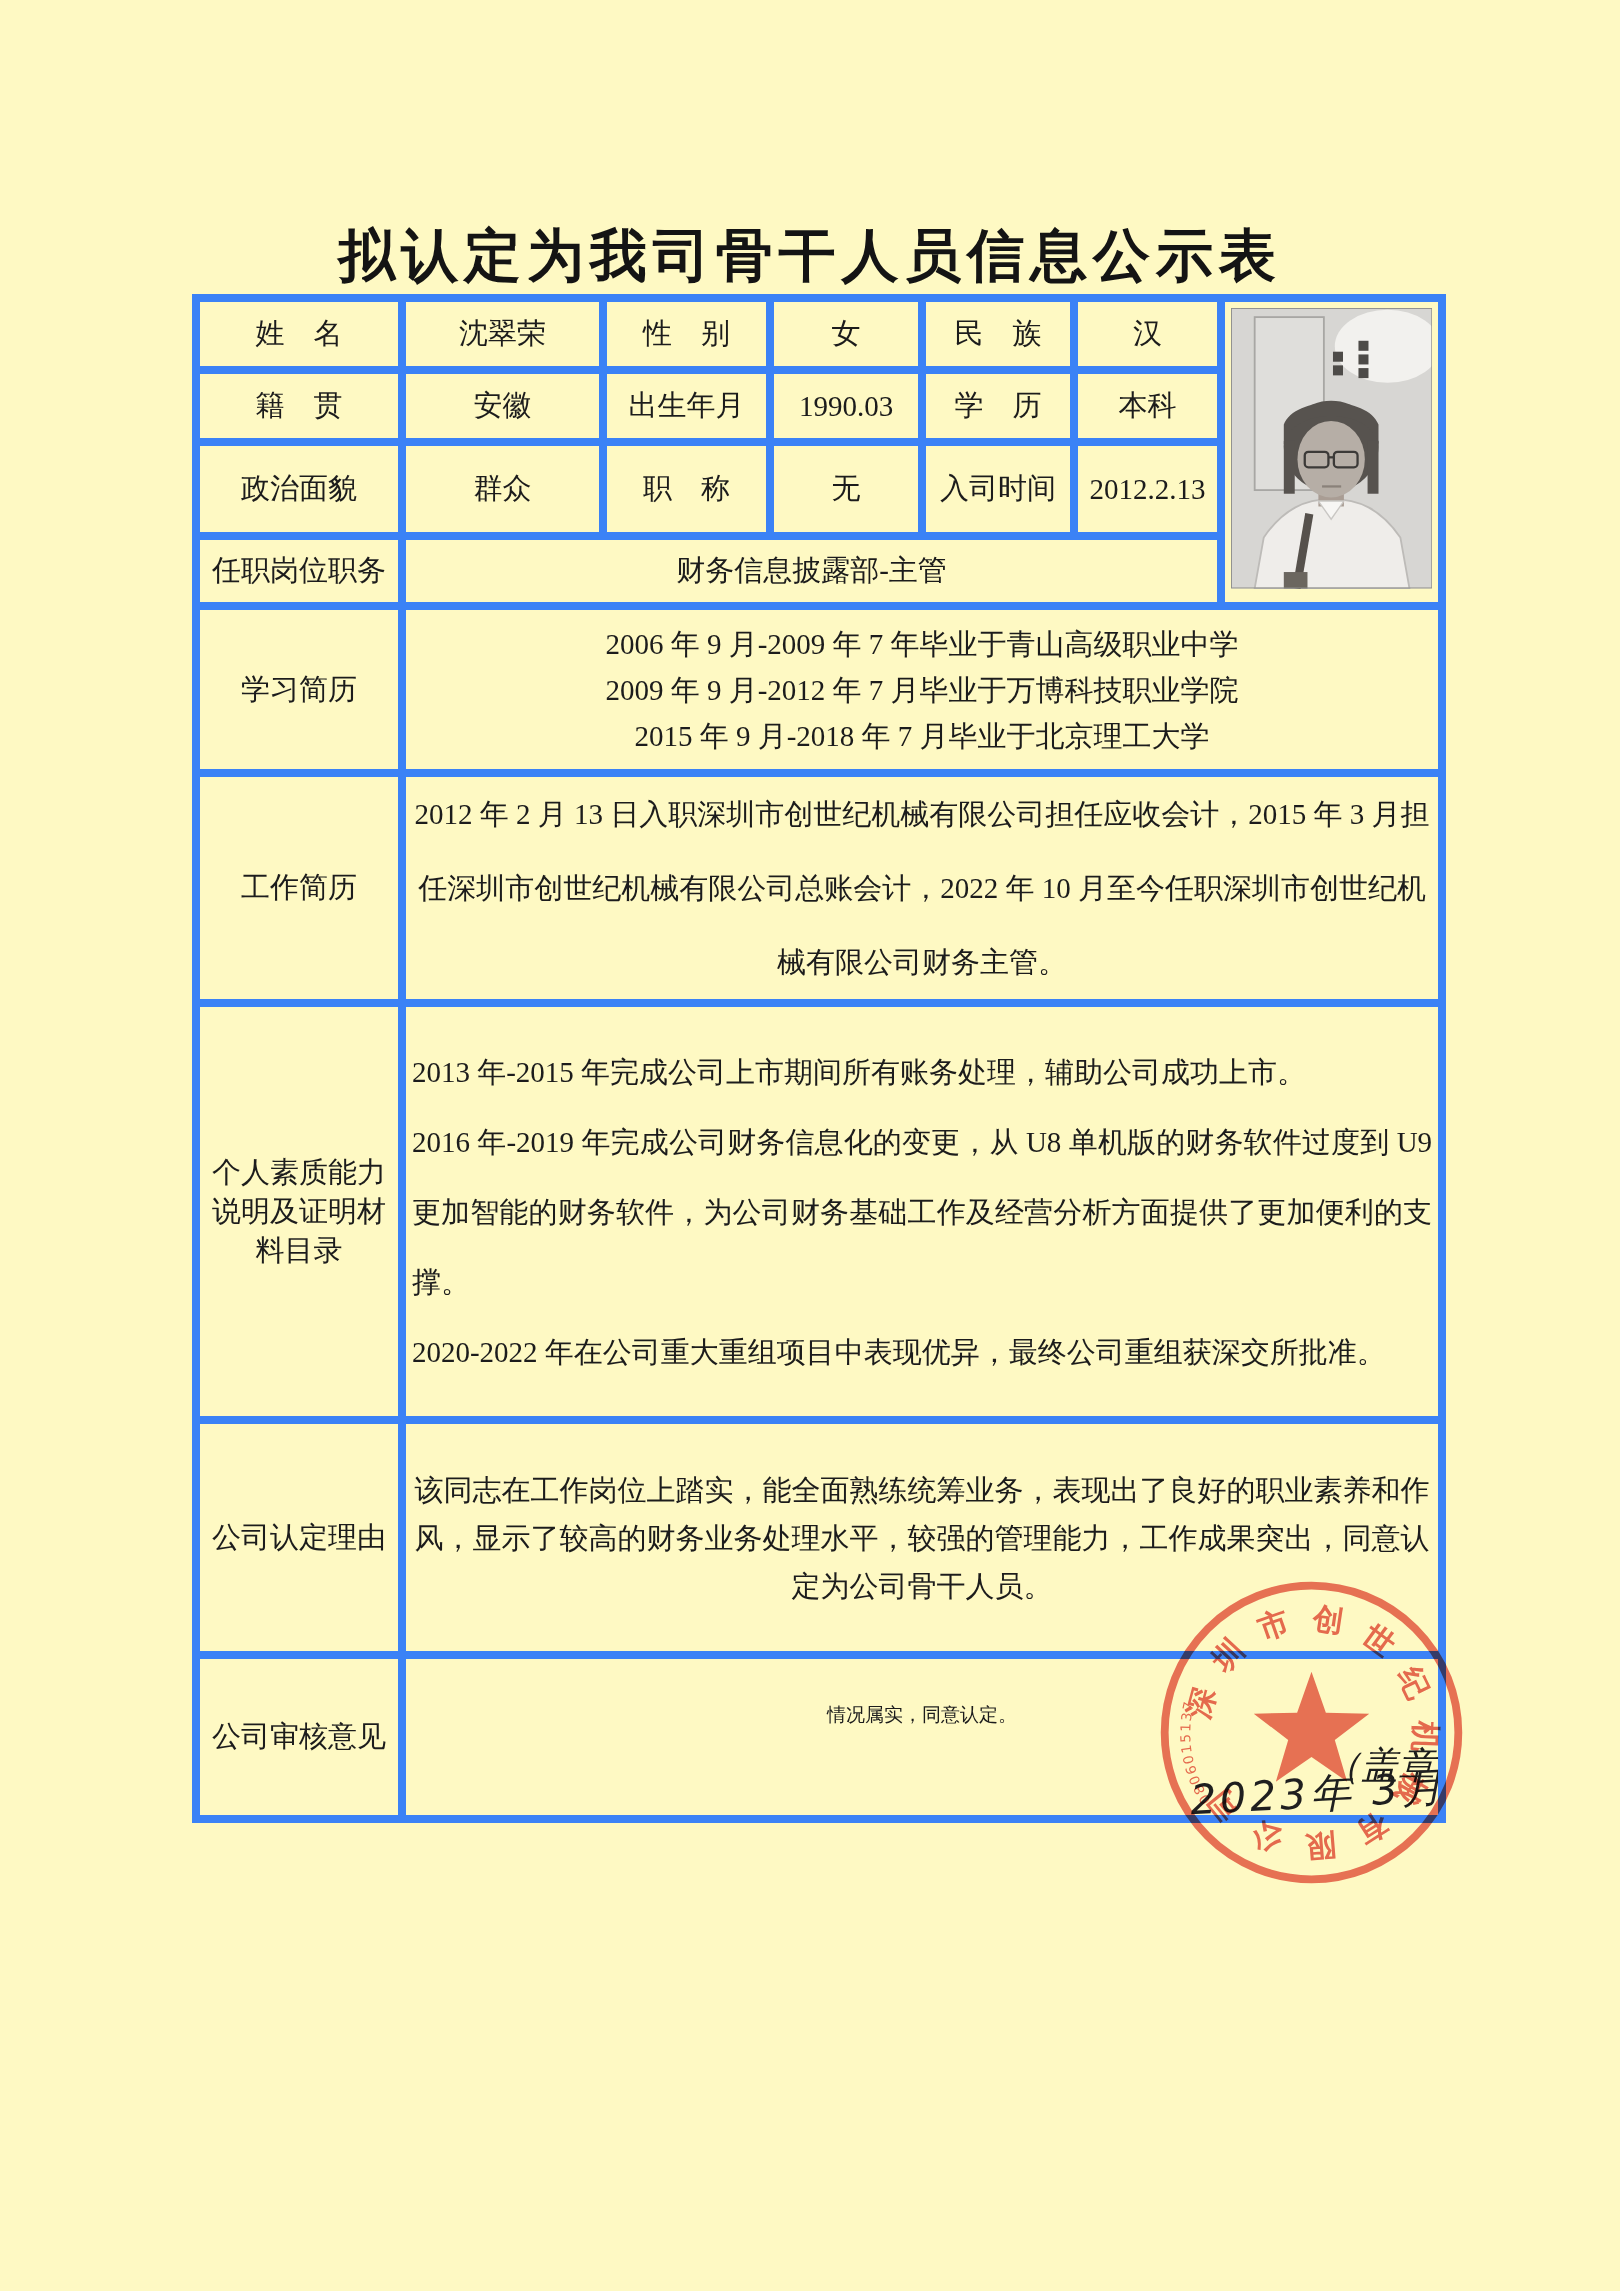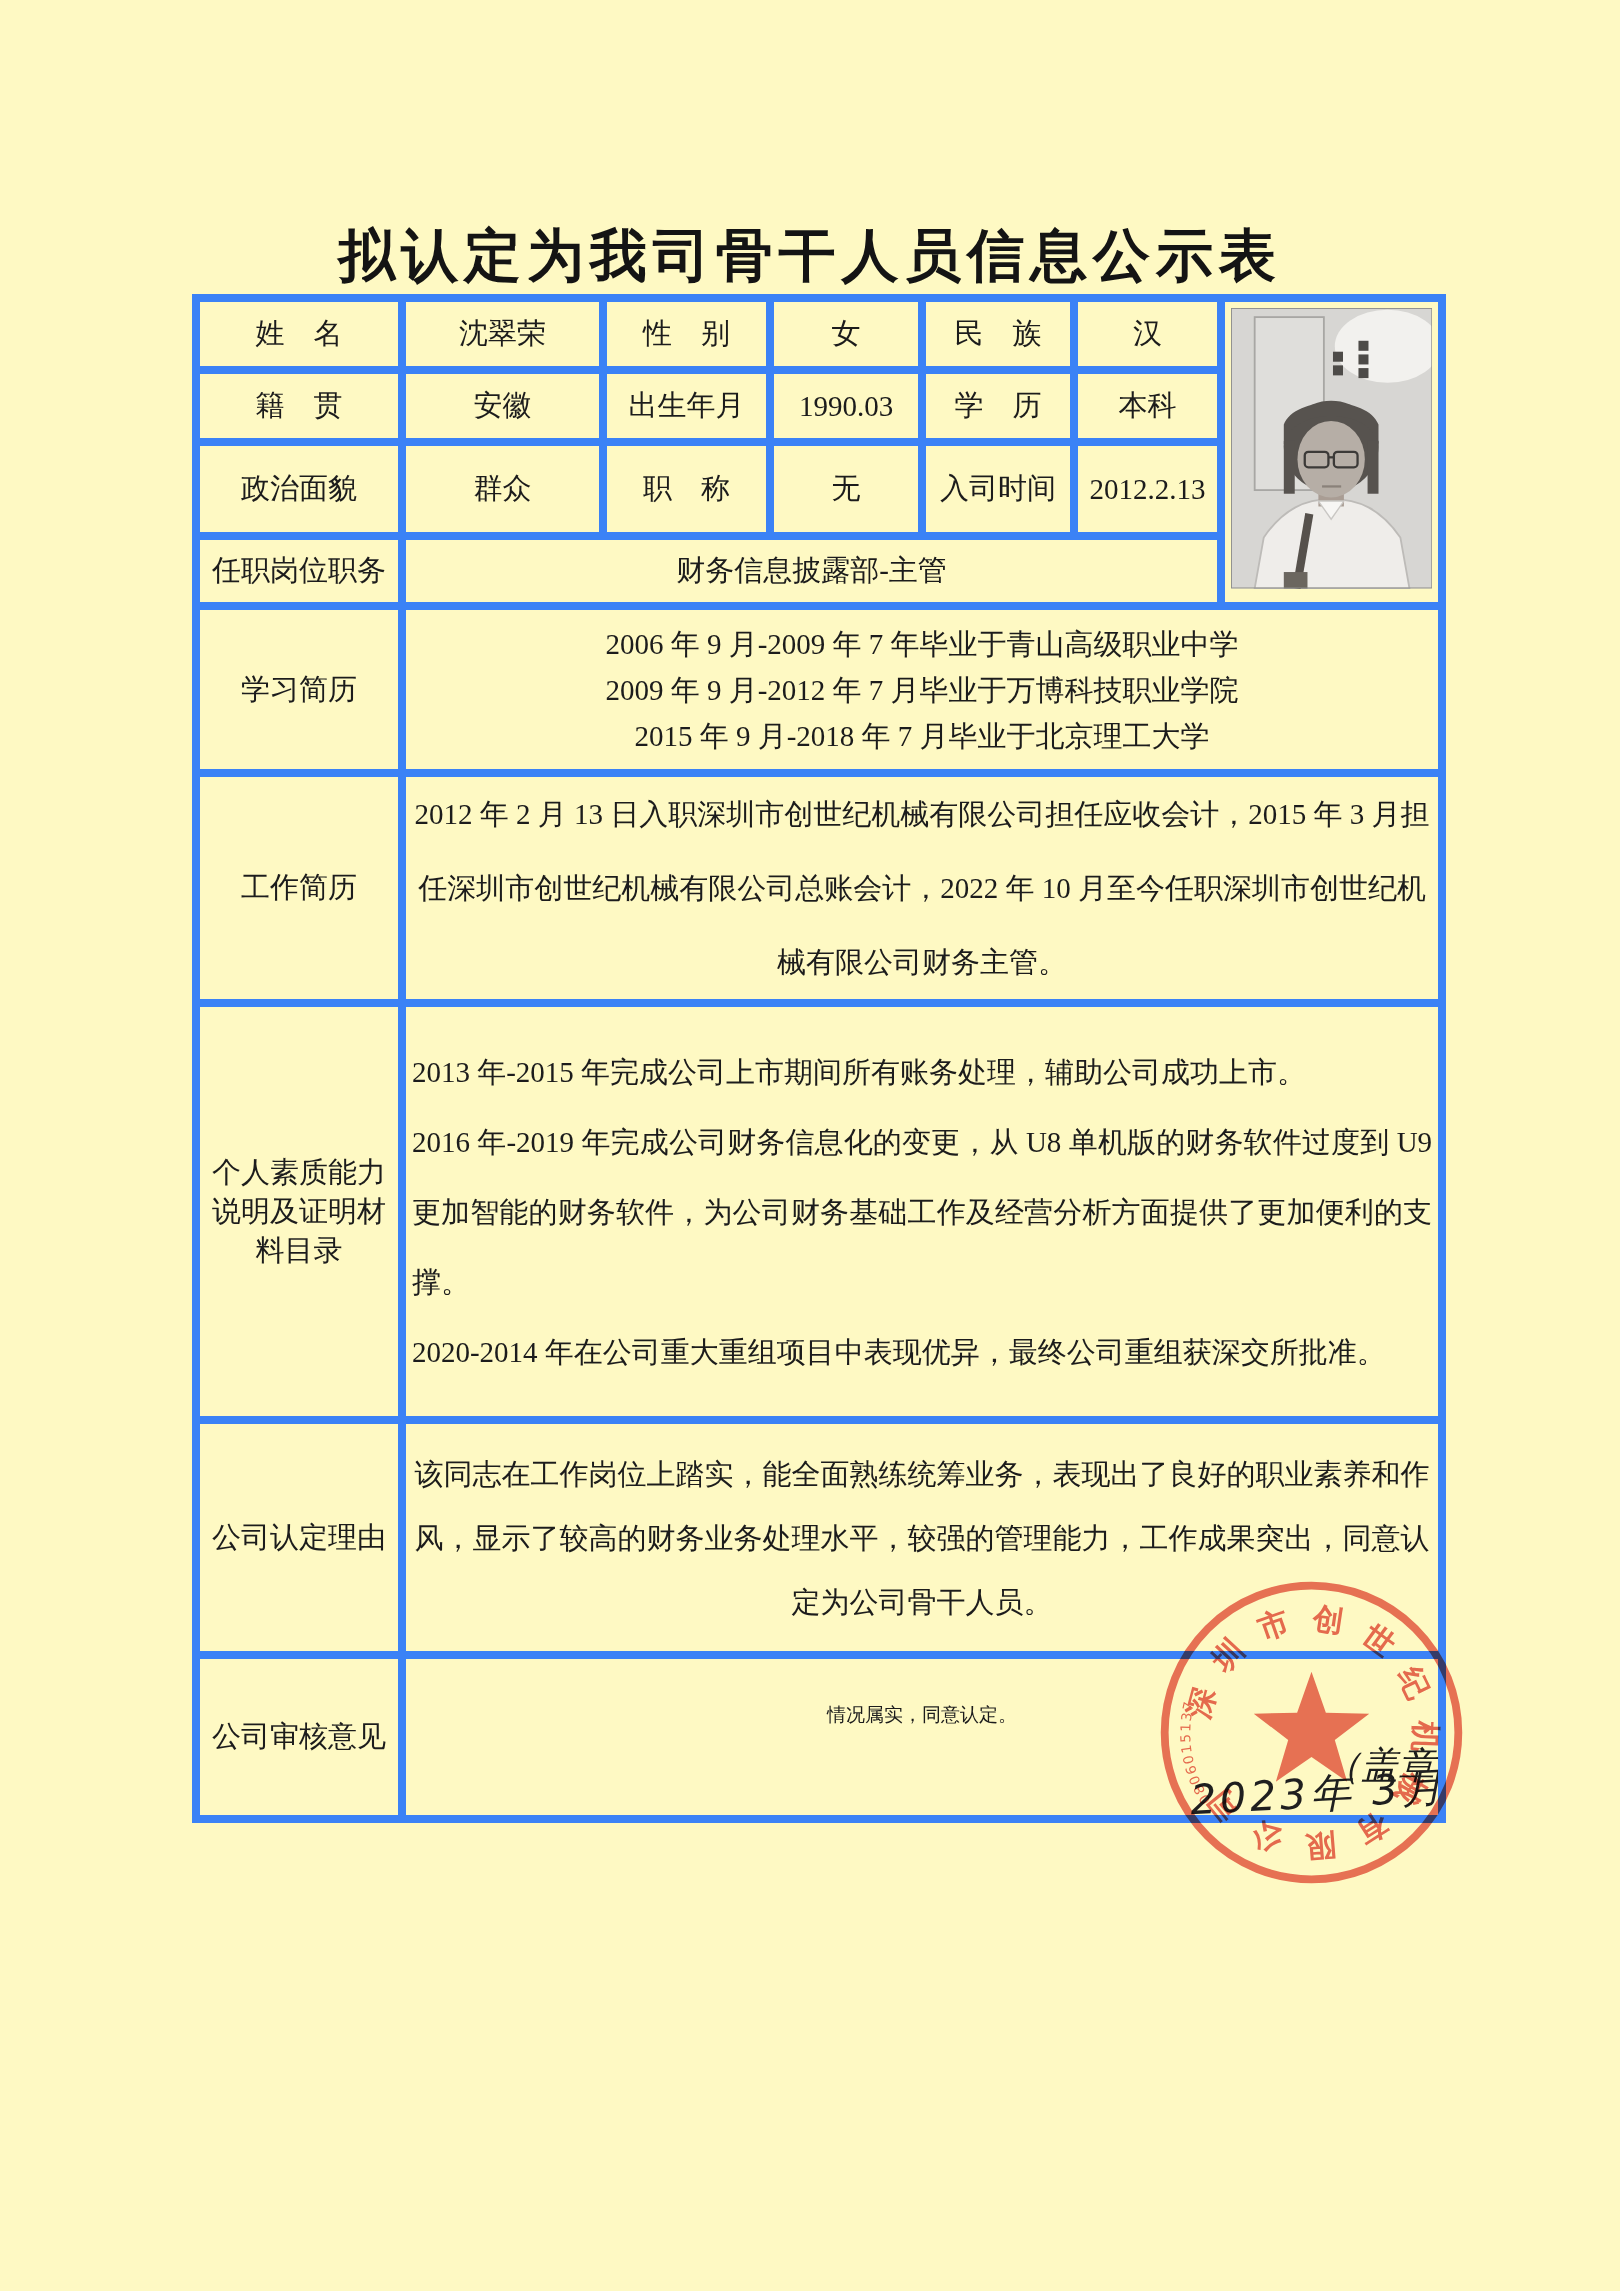--- a/index.html
+++ b/index.html
@@ -29,21 +29,21 @@
   td.block-label { padding:0 9.8px; line-height:1.35; }
   td.study-content {
     text-align:left; padding:0 25.5px; white-space:pre-line;
     line-height:46px; font-size:28px;
   }
   td.work-content {
     text-align:justify; padding:0 25.5px; line-height:74px; font-size:29px;
   }
   td.quality-content { text-align:justify; padding:0 25.5px; font-size:29px; }
   td.quality-content div { line-height:70px; text-align:justify; }
-  td.reason-content { text-align:justify; padding:5.9px 25.5px; line-height:64px; font-size:29px; }
+  td.reason-content { text-align:justify; padding:5.9px 25.5px; line-height:48px; font-size:29px; }
   td.review-content { position:relative; padding:0; }
   .review-statement {
     position:absolute; top:43px; left:0; width:100%; text-align:center; font-size:19px;
   }
   .stamp-note { position:absolute; top:82px; left:918px; font-size:37px; white-space:nowrap;font-style:italic; }
   .handwritten-date {
     position:absolute; top:106px; left:784px; width:314px;
     font-size:41px; font-style:italic; color:#1f1f1f;
     transform:rotate(-3deg); letter-spacing:3.9px; white-space:nowrap;
     font-family:"DejaVu Sans",sans-serif;
@@ -141,21 +141,21 @@
       </tr>
       <tr class="r6">
         <td class="block-label">工作简历</td>
         <td class="work-content" colspan="6">2012 年 2 月 13 日入职深圳市创世纪机械有限公司担任应收会计，2015 年 3 月担任深圳市创世纪机械有限公司总账会计，2022 年 10 月至今任职深圳市创世纪机械有限公司财务主管。</td>
       </tr>
       <tr class="r7">
         <td class="block-label">个人素质能力说明及证明材料目录</td>
         <td class="quality-content" colspan="6">
           <div>2013 年-2015 年完成公司上市期间所有账务处理，辅助公司成功上市。</div>
           <div>2016 年-2019 年完成公司财务信息化的变更，从 U8 单机版的财务软件过度到 U9 更加智能的财务软件，为公司财务基础工作及经营分析方面提供了更加便利的支撑。</div>
-          <div>2020-2014 年在公司重大重组项目中表现优异，最终公司重组获深交所批准。</div>
+          <div>2020-2022 年在公司重大重组项目中表现优异，最终公司重组获深交所批准。</div>
         </td>
       </tr>
       <tr class="r8">
         <td class="block-label">公司认定理由</td>
         <td class="reason-content" colspan="6">该同志在工作岗位上踏实，能全面熟练统筹业务，表现出了良好的职业素养和作风，显示了较高的财务业务处理水平，较强的管理能力，工作成果突出，同意认定为公司骨干人员。</td>
       </tr>
       <tr class="r9">
         <td class="block-label">公司审核意见</td>
         <td class="review-content" colspan="6">
           <div class="review-statement">情况属实，同意认定。</div>

